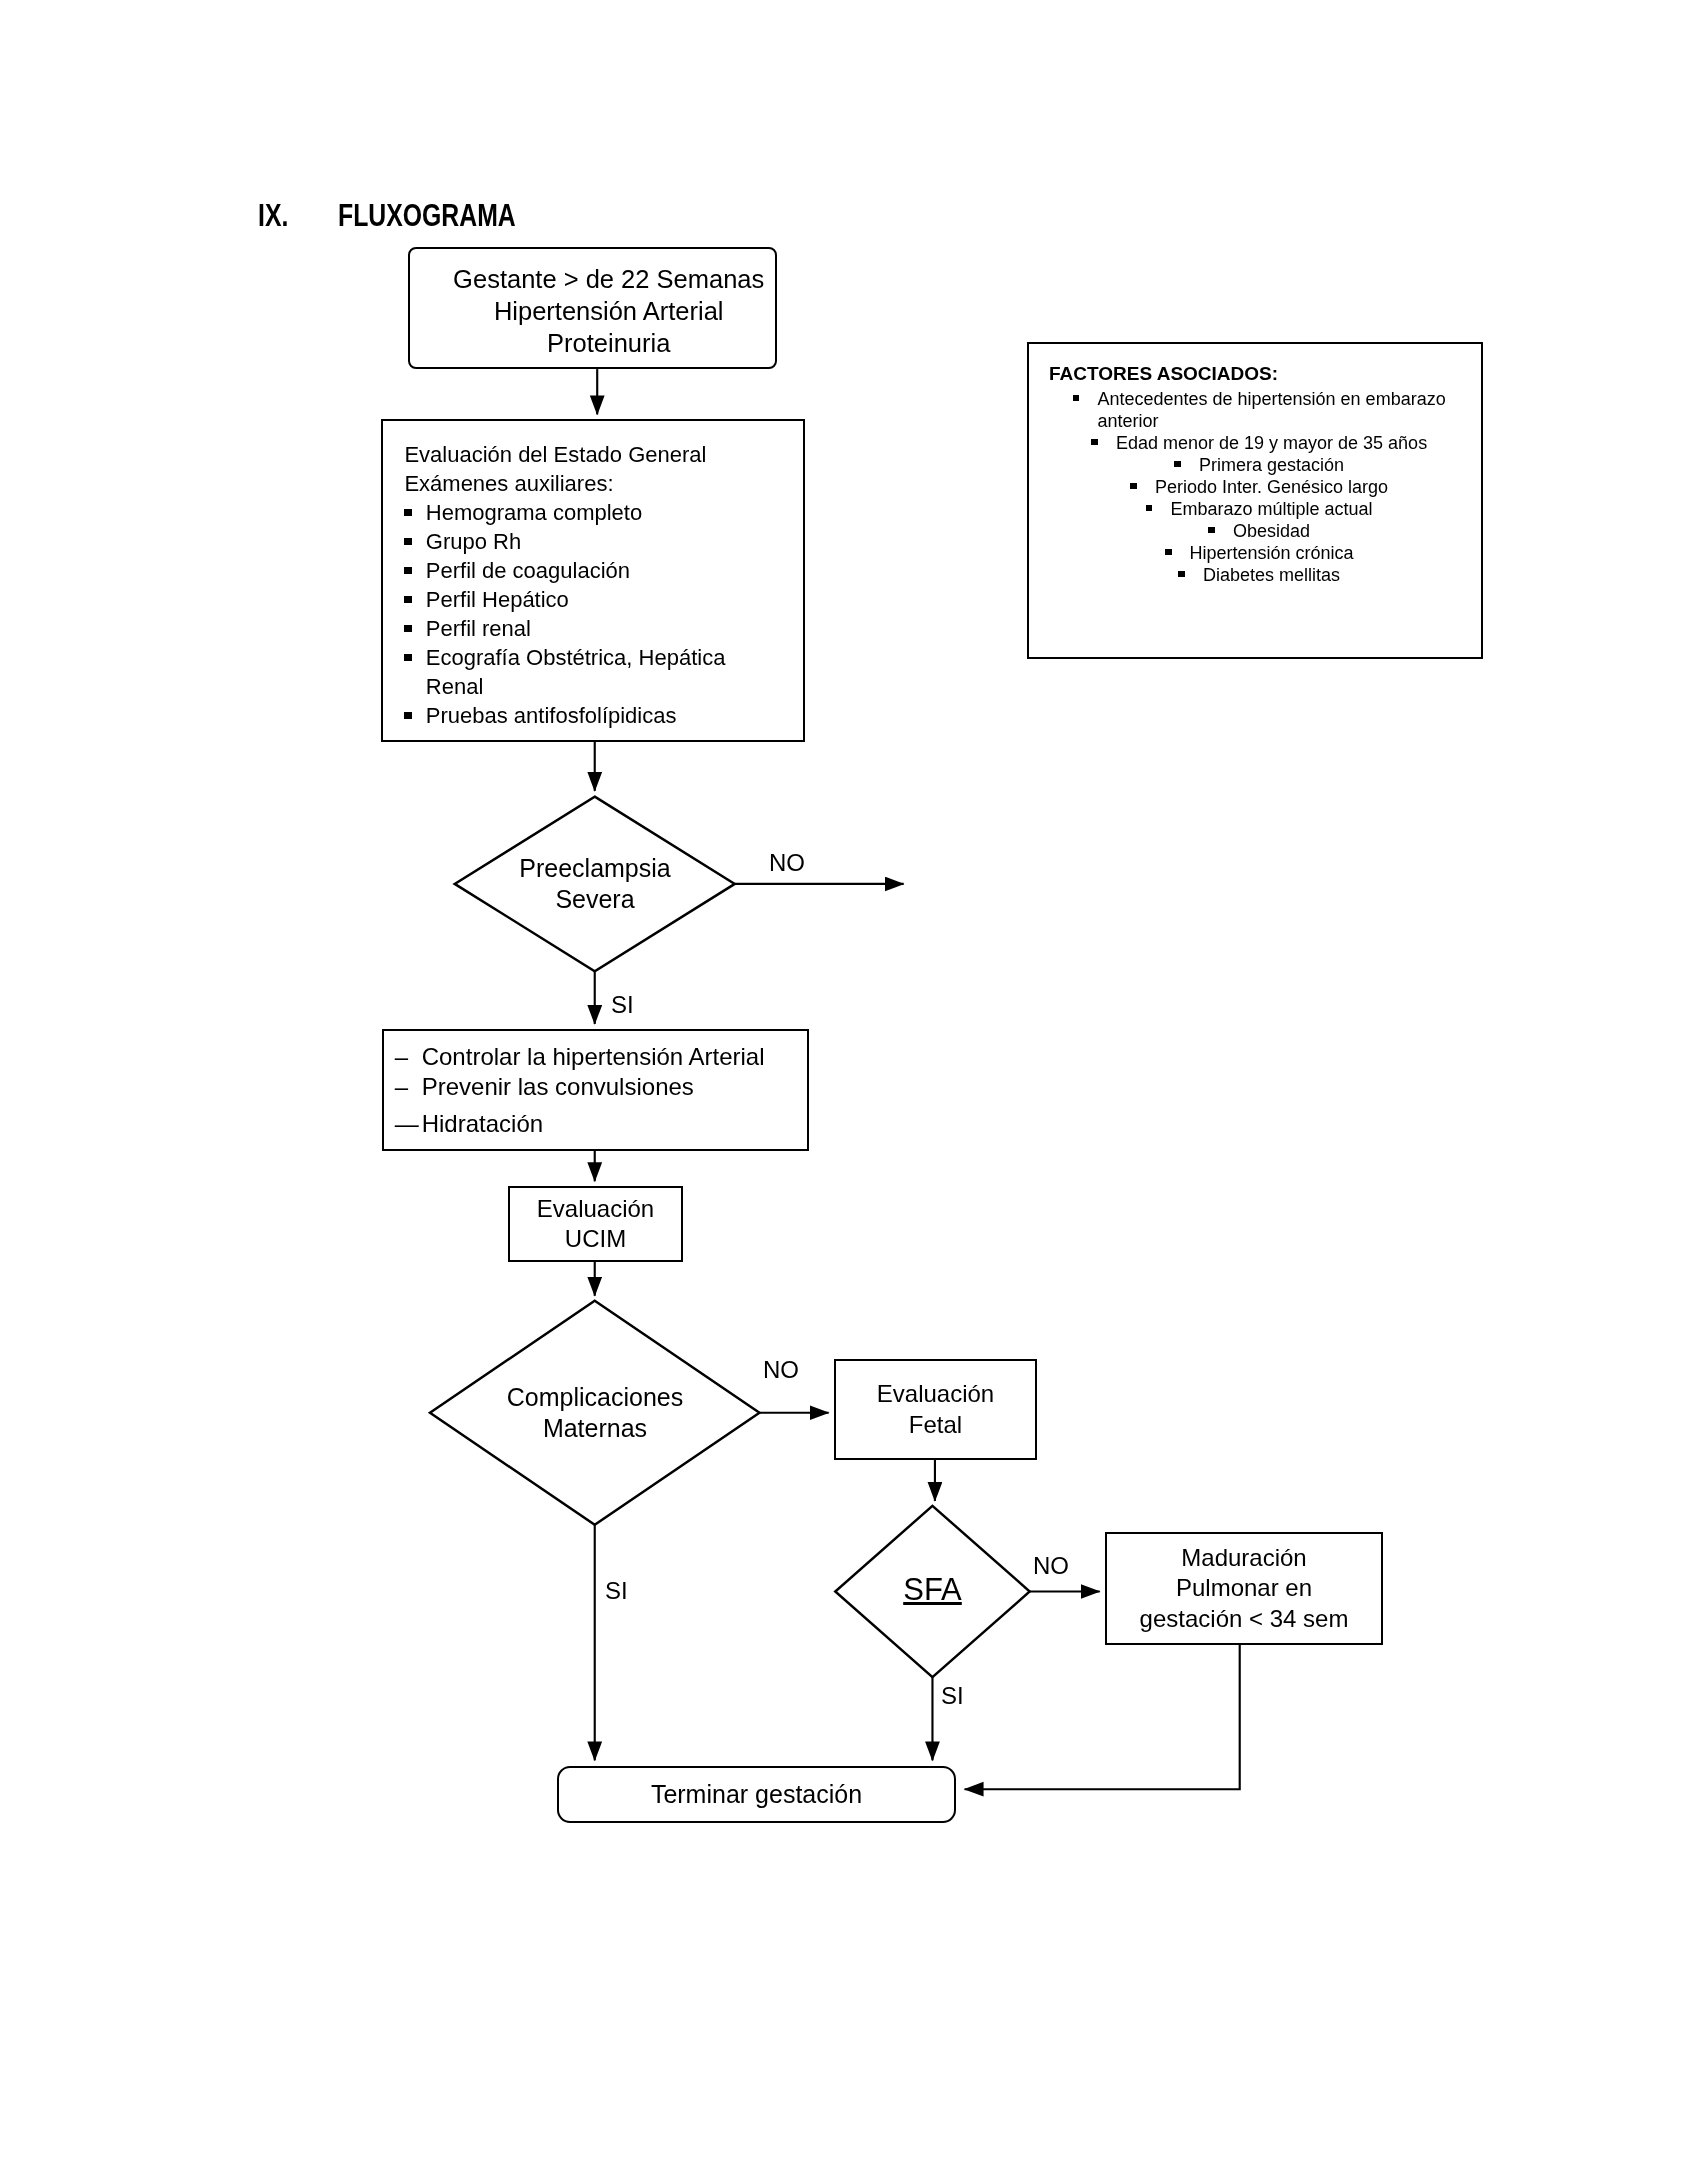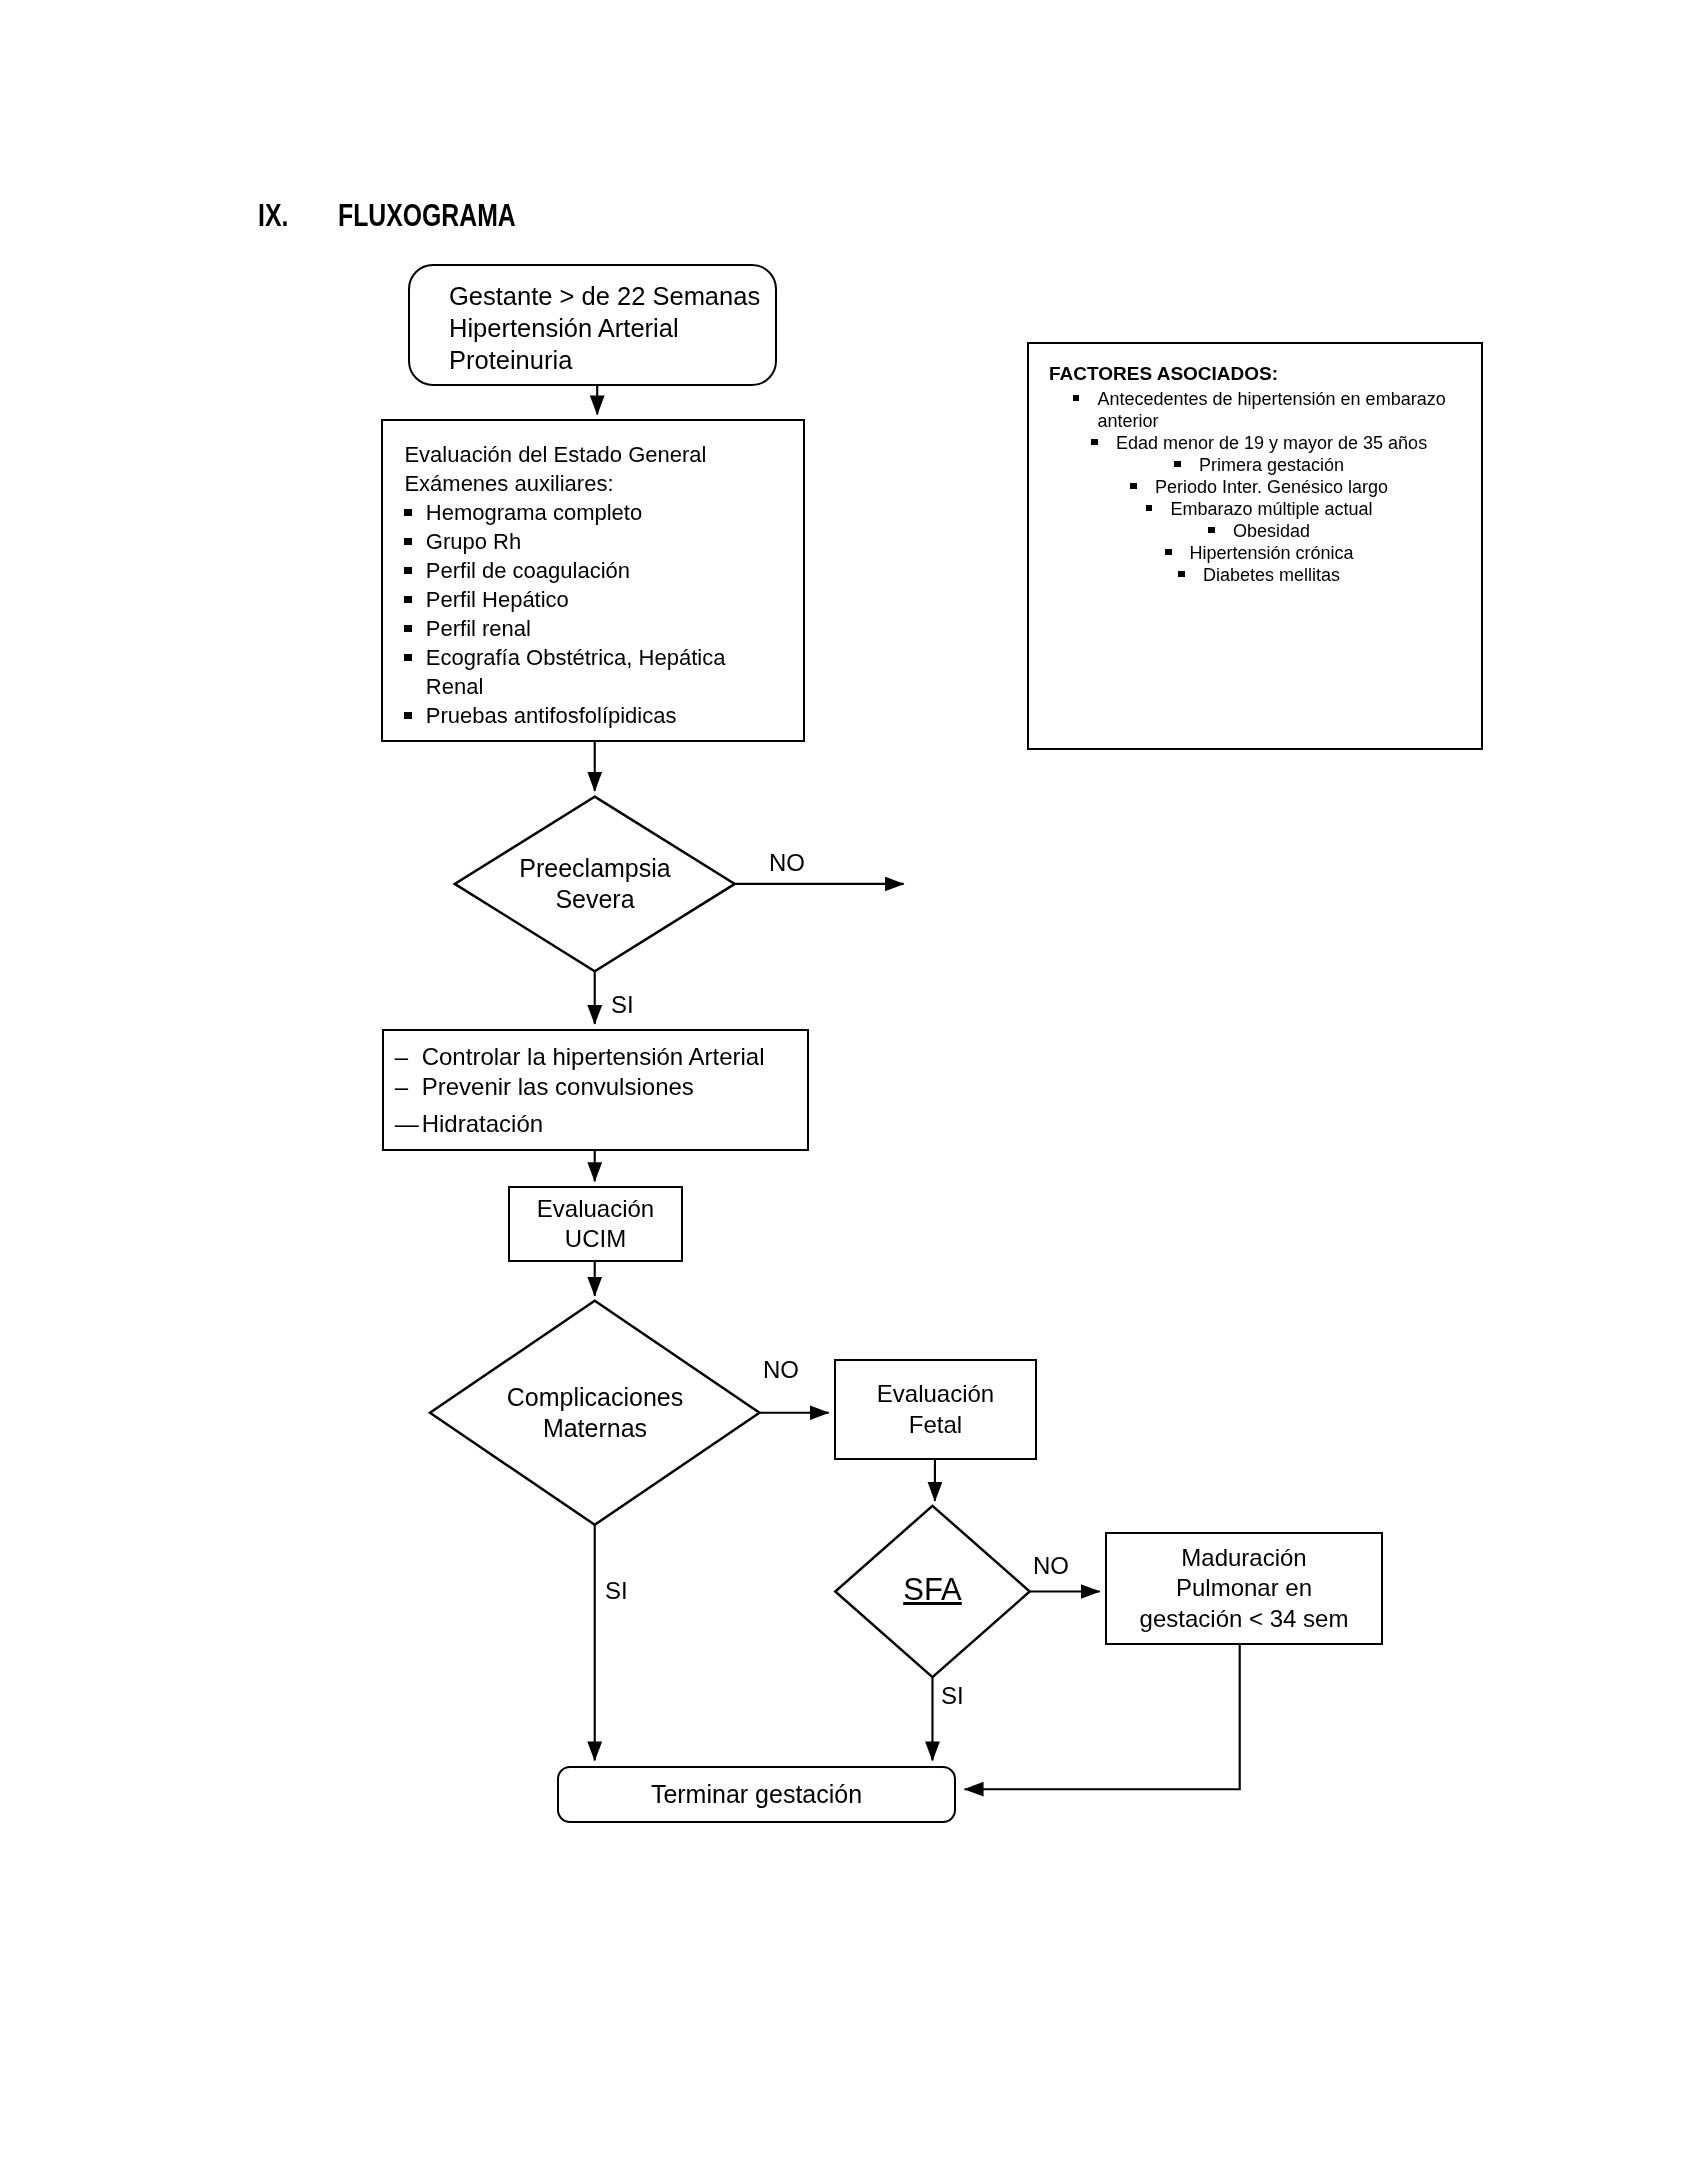--- a/index.html
+++ b/index.html
@@ -9,29 +9,29 @@
   svg.connectors{position:absolute;left:0;top:0;z-index:1;}
   .node{position:absolute;z-index:2;border:2.5px solid #000;background:#fff;box-sizing:border-box;}
   .labelblock{position:absolute;z-index:3;}
   .centered{display:flex;flex-direction:column;justify-content:center;align-items:center;text-align:center;}
   
   #title-numeral,#title-label{position:absolute;top:198px;font-size:31px;font-weight:bold;
       transform:scaleX(.80);transform-origin:0 0;white-space:nowrap;z-index:3;}
   #title-numeral{left:258px;}
   #title-label{left:338px;}
   
-  #start-node{left:408px;top:264px;width:369px;height:122px;border-radius:25px;
-      padding:14px 6.6px 0 39px;font-size:25.5px;line-height:32px;}
+  #start-node{left:408px;top:247px;width:369px;height:122px;border-radius:8px;
+      padding:14px 6.6px 0 39px;font-size:25.5px;line-height:32px;text-align:center;}
   
   #evalgen-node{left:381px;top:419px;width:424px;height:323px;padding:19px 8.2px 0 21.4px;
       font-size:22px;line-height:29px;}
   #evalgen-node .row{display:flex;}
   #evalgen-node .sq{flex:0 0 7.4px;width:7.4px;height:7.4px;background:#000;margin-top:10.7px;margin-right:14px;}
   
-  #factores-node{left:1027px;top:342px;width:456px;height:408px;padding:18px 11.5px 0 20px;}
+  #factores-node{left:1027px;top:342px;width:456px;height:317px;padding:18px 11.5px 0 20px;}
   #factores-node .ft{font-size:19px;font-weight:bold;line-height:23px;margin-bottom:2.5px;}
   #factores-node .row{display:flex;font-size:18px;line-height:22px;justify-content:center;}
   #factores-node .sq{flex:0 0 6.6px;width:6.6px;height:6.6px;background:#000;margin-top:7.4px;margin-right:18px;}
   
   #preeclampsia-label{left:455px;top:853px;width:280px;font-size:25px;line-height:31px;text-align:center;}
   #complicaciones-label{left:430px;top:1382px;width:330px;font-size:25px;line-height:31px;text-align:center;}
   #sfa-label{left:850px;top:1572px;width:165px;font-size:31px;line-height:36px;text-align:center;text-decoration:underline;}
   
   #manejo-node{left:909px;top:840px;width:292px;height:102px;font-size:27px;line-height:33px;}
   #controlar-node{left:382px;top:1029px;width:427px;height:122px;padding:10.7px 0 0 10.7px;

